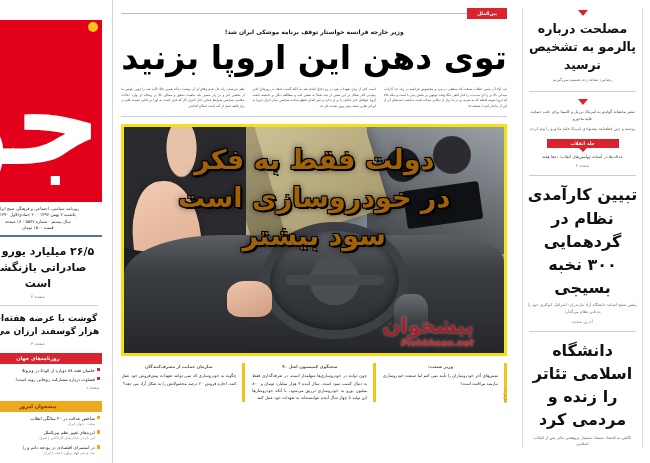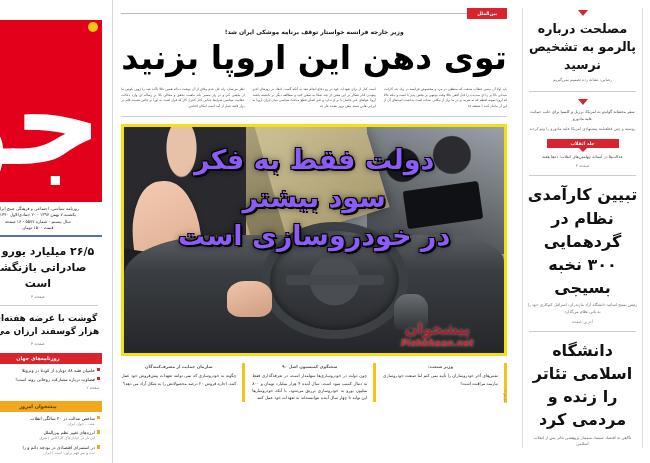--- a/index.html
+++ b/index.html
@@ -210,38 +210,38 @@
     position:absolute;right:6%;top:26%;width:20%;height:17%;
     background:#101114;border-radius:3px;transform:rotate(-8deg);
   }
   .photo .shifter{
     position:absolute;right:20%;bottom:10%;width:9%;height:16%;
     background:linear-gradient(180deg,#6a6e72,#303336);border-radius:40% 40% 22% 22%;
   }
   .photo .overlay{
     position:absolute;left:0;right:0;top:6%;
     text-align:center;
-    color:#8b5cf6;
+    color:#a16207;
     font-weight:bold;
     font-size:27px;
     line-height:1.42;
     text-shadow:
       2px 2px 0 #000, -1px -1px 0 #000, 1px -1px 0 #000, -1px 1px 0 #000,
       0 0 7px rgba(0,0,0,.9);
     padding:0 12px;
   }
   .photo .overlay span{display:block;white-space:nowrap;}
   .photo .watermark{
     position:absolute;right:8%;bottom:2%;
     color:#c9262b;font-weight:bold;font-size:9px;
     text-shadow:0 0 3px rgba(255,255,255,.55);
     font-style:italic;
   }
   .photo .watermark .fa{
-    display:block;text-align:center;font-size:15px;color:#b8202a;opacity:.85;
+    display:block;text-align:center;font-size:21px;color:#b8202a;opacity:.85;
     font-style:normal;
   }
 
   .quotes{
     display:flex;flex-direction:row;gap:7px;margin-top:7px;
   }
   .quote{
     flex:1;position:relative;
     padding:0 6px 0 0;
     border-right:3px solid #f0c419;
@@ -361,22 +361,22 @@
       <div class="man"></div>
       <div class="hand"></div>
       <div class="sleeve"></div>
       <div class="dash"></div>
       <div class="wheel"></div>
       <div class="hand2"></div>
       <div class="shifter"></div>
 
       <div class="overlay">
         <span>دولت فقط به فکر</span>
+        <span>در خودروسازی است</span>
         <span>سود بیشتر</span>
-        <span>در خودروسازی است</span>
       </div>
 
       <div class="watermark">
         <span class="fa">پیشخوان</span>
         <span>Pishkhaan.net</span>
       </div>
     </div>
 
     <div class="quotes">
       <div class="quote">

